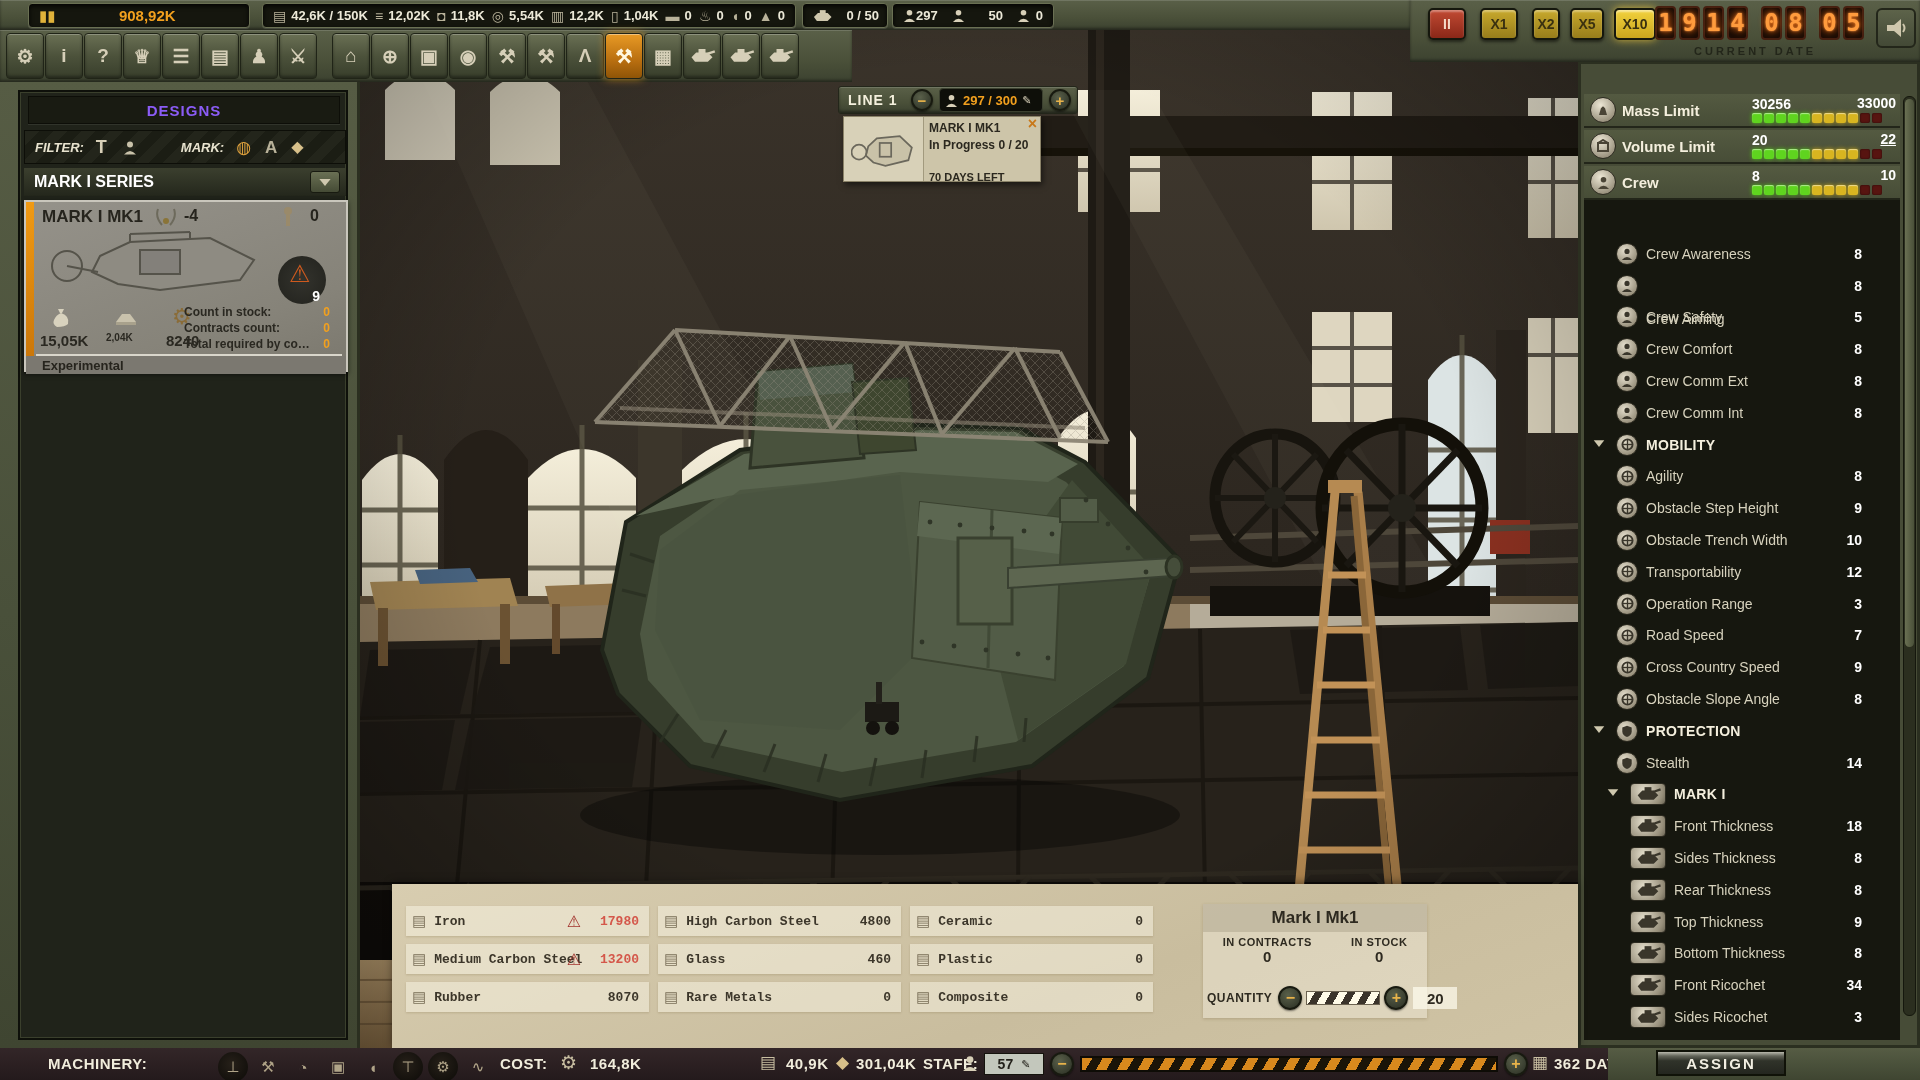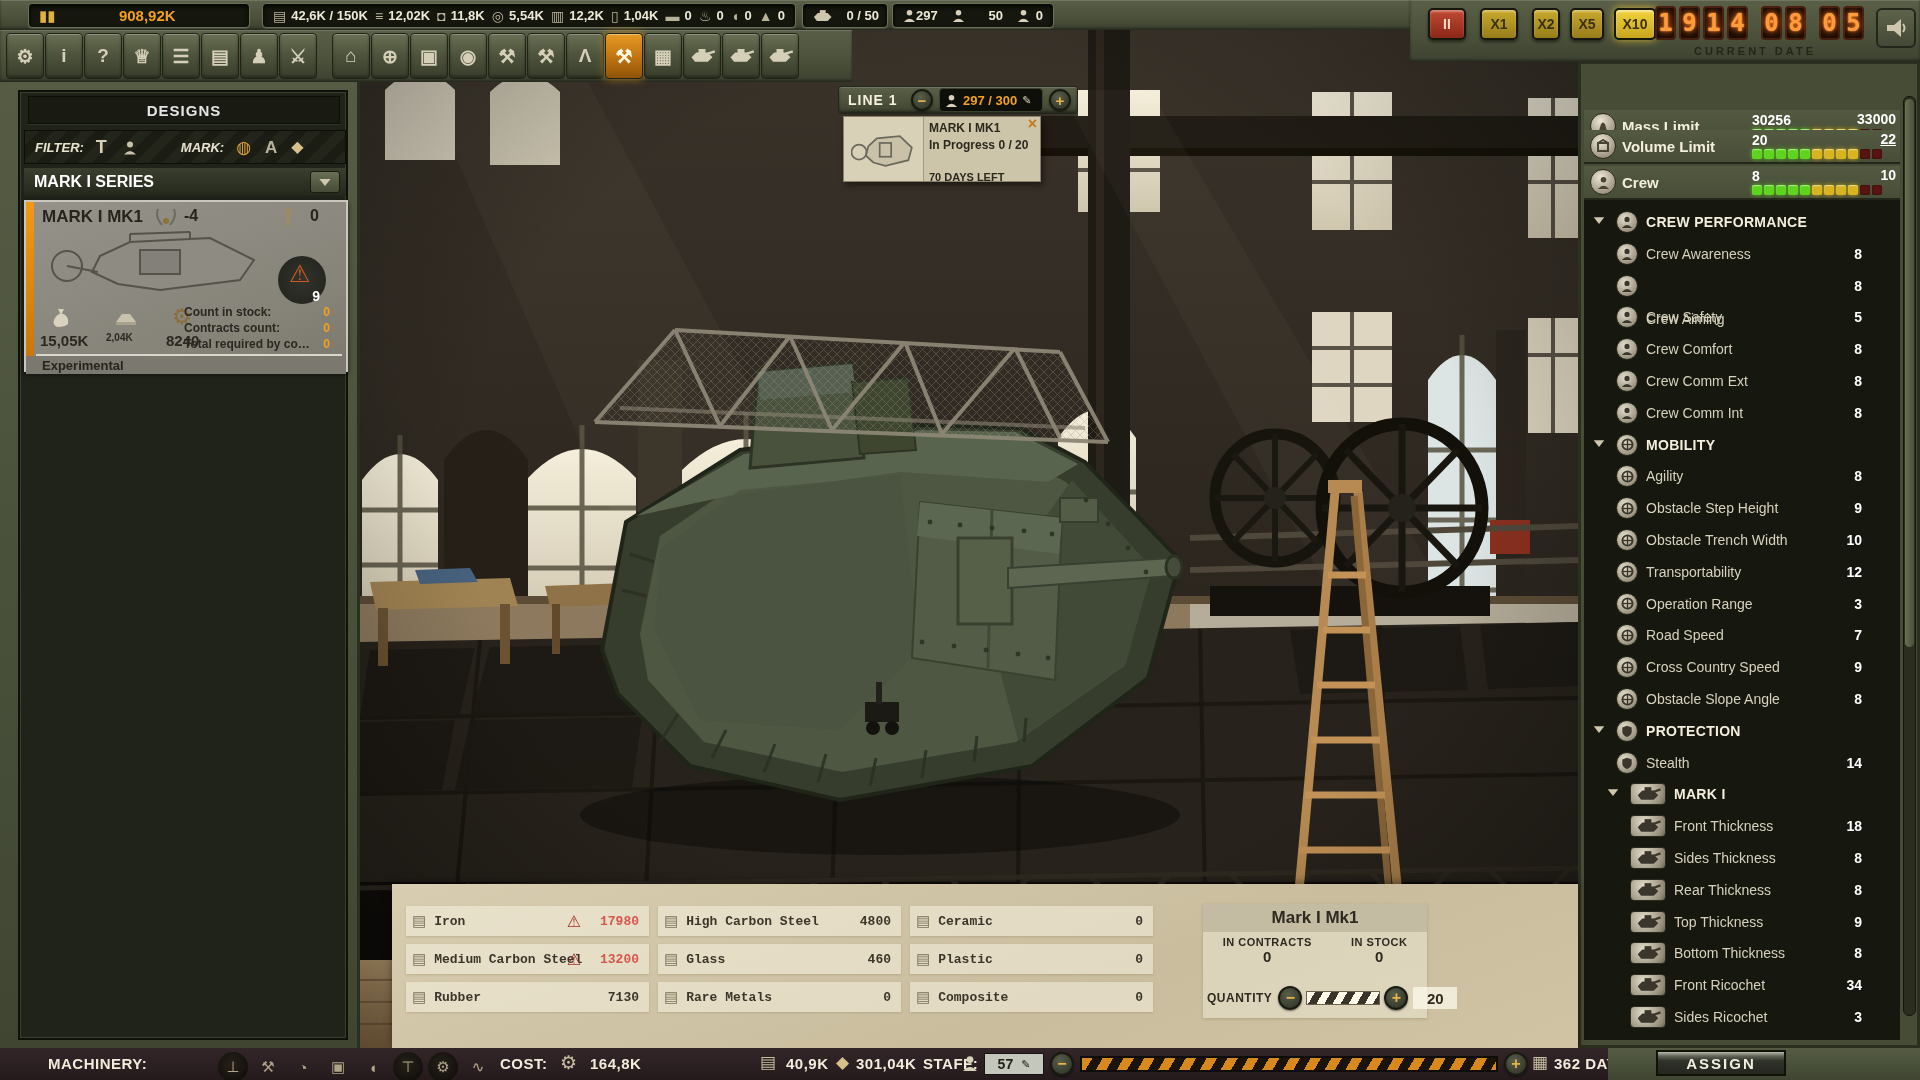--- a/index.html
+++ b/index.html
@@ -501,21 +501,21 @@
       <svg width="22" height="20" viewBox="0 0 22 20">
           <polygon points="2,7 9,7 16,1 16,19 9,13 2,13" fill="#cfc7ad"></polygon>
           <path d="M18 6 Q21 10 18 14" stroke="#cfc7ad" stroke-width="2" fill="none"></path>
         </svg>
     </div>
   </div>
 
   <div class="abs olive" style="left:0;top:82px;width:360px;height:966px;border-right:3px solid #2b2f20">
     <div class="abs panel-dark" style="left:18px;top:8px;width:330px;height:950px;background:#20231a">
       <div class="abs" style="left:8px;top:4px;width:312px;height:28px;background:#191b12;border:1px solid #0d0e08;box-shadow:0 1px 0 rgba(255,255,255,.08);display:flex;align-items:center;justify-content:center">
-        <span style="color:#e5e5e5;font-weight:bold;font-size:15px;letter-spacing:1px">DESIGNS</span>
+        <span style="color:#8b5cf6;font-weight:bold;font-size:15px;letter-spacing:1px">DESIGNS</span>
       </div>
       <div class="abs" style="left:4px;top:38px;width:322px;height:34px;background:repeating-linear-gradient(135deg,#23251b 0 10px,#1b1d14 10px 20px);border:1px solid #0d0e08;display:flex;align-items:center;padding:0 10px">
         <span style="color:#e8e3cf;font-weight:bold;font-size:13px;font-style:italic">FILTER:</span>
         <span class="icon-glyph" style="margin-left:12px;font-size:18px;color:#d8d0b8;font-weight:bold">T</span>
         <svg style="margin-left:16px" width="14" height="15" viewBox="0 0 14 14">
             <circle cx="7" cy="4" r="3" fill="#c9c2aa"></circle>
             <path d="M1 14 Q7 7 13 14 Z" fill="#c9c2aa"></path>
           </svg>
         <span style="color:#e8e3cf;font-weight:bold;font-size:13px;font-style:italic;margin-left:44px">MARK:</span>
         <span class="icon-glyph" style="margin-left:12px;font-size:17px;color:#e0a23c">◍</span>
@@ -618,21 +618,21 @@
         <div style="font-weight:bold;font-size:12px;color:#2b281f;white-space:nowrap">MARK I MK1</div>
         <div style="font-weight:bold;font-size:12px;color:#2b281f;margin-top:3px;white-space:nowrap"><span>In Progress</span>&nbsp;<span>0 / 20</span></div>
         <div style="font-weight:bold;font-size:11px;color:#2b281f;margin-top:19px;white-space:nowrap">70 DAYS LEFT</div>
         <span style="position:absolute;right:3px;top:-2px;color:#c8781a;font-weight:bold;font-size:16px">×</span>
       </div>
     </div>
   </div>
 
   <div class="abs" style="left:1578px;top:62px;width:342px;height:986px;background:#474c37;border:3px solid #2b2f20;border-top-width:2px">
     <div id="gauges" class="abs" style="left:0;top:30px;width:336px">
-        <div class="gauge-row" style="top: 16px;">
+        <div class="gauge-row" style="top: 0px;">
           <div style="width: 26px; height: 26px; margin: 0px 6px; border-radius: 50%; background: radial-gradient(circle at 40% 30%, rgb(236, 230, 212), rgb(154, 146, 126) 75%); border: 1px solid rgb(44, 42, 32); display: flex; align-items: center; justify-content: center;">
             <svg width="14" height="14" viewBox="0 0 14 14">
               <path d="M3 12 L5 5 H9 L11 12 Z M5.5 5 A1.5 1.5 0 1 1 8.5 5" fill="#4a4436"></path>
             </svg>
           </div>
           <span style="color: rgb(244, 239, 221); font-weight: bold; font-size: 15px; white-space: nowrap;">Mass Limit</span>
           <div style="position: absolute; left: 168px; top: 1px; width: 144px; height: 32px;"><span style="color: rgb(255, 255, 255); font-weight: bold; font-size: 14px;">30256</span><span style="position: absolute; right: 0px; top: 0px; color: rgb(255, 255, 255); font-weight: bold; font-size: 14px;">33000</span><div style="position: absolute; left: 0px; top: 18px; display: flex;">
               <div class="led g"></div>
               <div class="led g"></div>
               <div class="led g"></div>
@@ -685,30 +685,20 @@
               <div class="led y"></div>
               <div class="led y"></div>
               <div class="led y"></div>
               <div class="led y"></div>
               <div class="led r"></div>
               <div class="led r"></div>
             </div></div>
         </div>
       </div>
     <div class="abs" style="left:3px;top:136px;width:316px;height:840px;background:#16170f" id="stats-list">
-        <div style="position: absolute; left: 0px; top: 8px; width: 100%; height: 30px;">
-          <div class="tri" style="position: absolute; left: 8px; top: 8px; transform: scale(0.75);"></div>
-          <div class="stat-icon" style="left: 32px; top: 3px;">
-            <svg width="12" height="12" viewBox="0 0 14 14">
-              <circle cx="7" cy="4" r="3" fill="#3a362b"></circle>
-              <path d="M1 14 Q7 7 13 14 Z" fill="#3a362b"></path>
-            </svg>
-          </div>
-          <span class="sec-head" style="position: absolute; left: 62px; top: 6px;">CREW PERFORMANCE</span>
-        </div>
         <div style="position: absolute; left: 0px; top: 39.8px; width: 100%; height: 30px;">
           <div class="stat-icon" style="left: 32px; top: 3px;">
             <svg width="12" height="12" viewBox="0 0 14 14">
               <circle cx="7" cy="4" r="3" fill="#3a362b"></circle>
               <path d="M1 14 Q7 7 13 14 Z" fill="#3a362b"></path>
             </svg>
           </div>
           <span class="row-label" style="position: absolute; left: 62px; top: 6px;">Crew Awareness</span>
           <span class="row-val" style="position: absolute; right: 38px; top: 6px;">8</span>
         </div>
@@ -983,21 +973,21 @@
         </div>
         <div class="paper-row" style="left: 14px; top: 60px; width: 243px;">
           <span style="font-size: 15px; color: rgb(122, 111, 88); margin-left: 6px;">▤</span>
           <span class="mono" style="margin-left: 8px;">Medium Carbon Steel</span>
           <span style="position: absolute; right: 68px; color: rgb(162, 50, 44); font-size: 16px;">⚠</span>
           <span class="mono" style="position: absolute; right: 10px; color: rgb(212, 87, 74);">13200</span>
         </div>
         <div class="paper-row" style="left: 14px; top: 98px; width: 243px;">
           <span style="font-size: 15px; color: rgb(122, 111, 88); margin-left: 6px;">▤</span>
           <span class="mono" style="margin-left: 8px;">Rubber</span>
-          <span class="mono" style="position: absolute; right: 10px;">7130</span>
+          <span class="mono" style="position: absolute; right: 10px;">8070</span>
         </div>
         <div class="paper-row" style="left: 266px; top: 22px; width: 243px;">
           <span style="font-size: 15px; color: rgb(122, 111, 88); margin-left: 6px;">▤</span>
           <span class="mono" style="margin-left: 8px;">High Carbon Steel</span>
           <span class="mono" style="position: absolute; right: 10px;">4800</span>
         </div>
         <div class="paper-row" style="left: 266px; top: 60px; width: 243px;">
           <span style="font-size: 15px; color: rgb(122, 111, 88); margin-left: 6px;">▤</span>
           <span class="mono" style="margin-left: 8px;">Glass</span>
           <span class="mono" style="position: absolute; right: 10px;">460</span>

